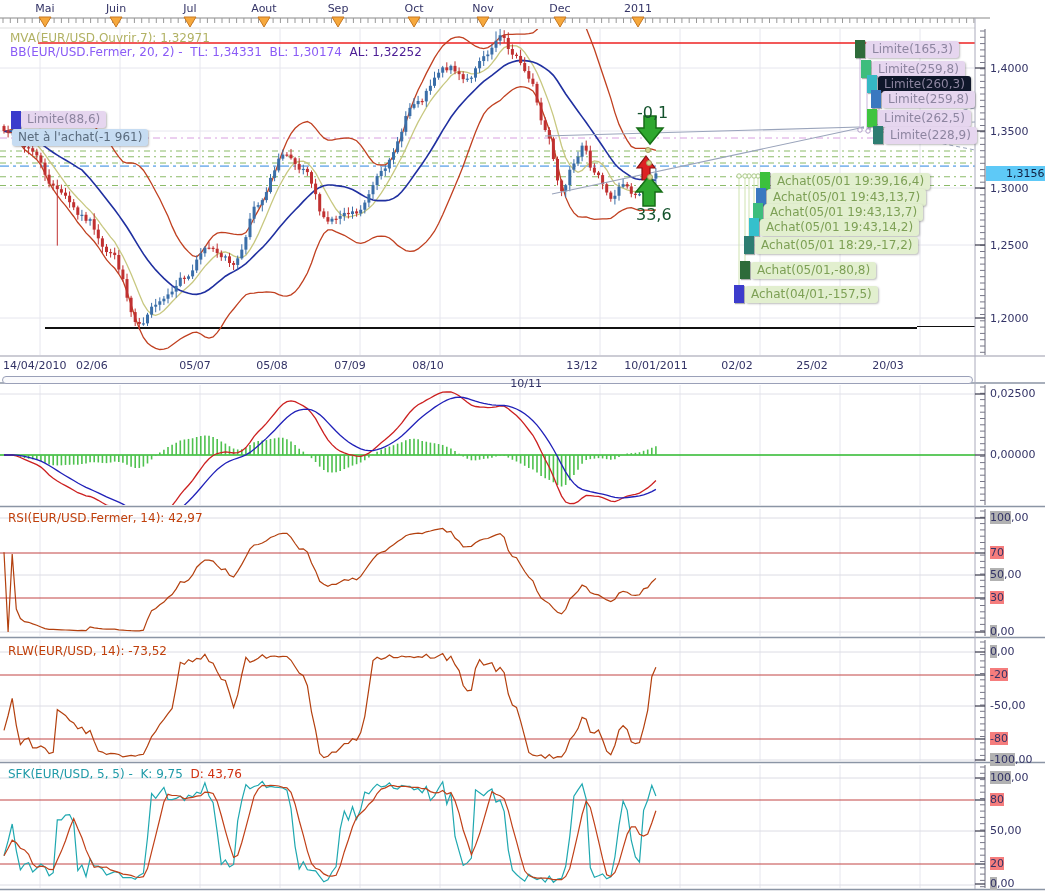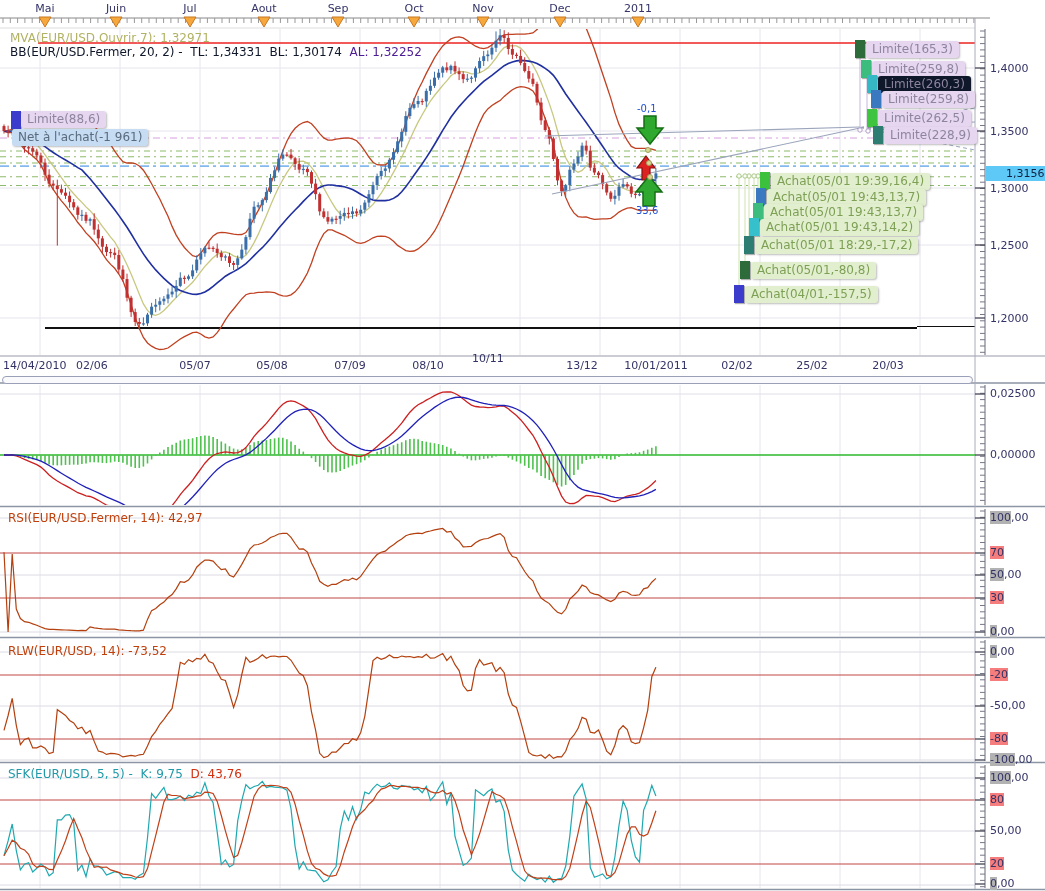--- a/index.html
+++ b/index.html
@@ -9,24 +9,24 @@
   .lbl{position:absolute;color:#333366;font-size:11px;line-height:13px;white-space:pre}
   .hdr{position:absolute;font-size:12px;line-height:14px;white-space:pre}
   .badge{position:absolute;font-size:12px;line-height:17px;padding:0 6px;border-radius:3px;
          box-shadow:1px 1px 2px rgba(90,90,90,.4);white-space:pre}
   .swatch{position:absolute;width:10px;height:18px;box-shadow:1px 1px 1px rgba(80,80,80,.45)}
   .axv{position:absolute;font-size:11px;line-height:13px;color:#333366;white-space:pre}
   .hl-gray{background:#b2b2b2}
   .hl-red{background:#f57d7d}
   .cur{position:absolute;background:#5ec9f7;color:#102040;font-size:11px;line-height:13px;
        padding:1px 20px;white-space:pre}
-  .arrowtxt{position:absolute;color:#1d4ed8;font-size:10px;white-space:pre}
+  .arrowtxt{position:absolute;color:#14532d;font-size:16px;white-space:pre}
   .scrollbar{position:absolute;left:2px;top:376px;width:969px;height:6px;
              border:1px solid #9aa0b8;border-radius:4px;background:#fafafc}
-  .c-mva{color:#b2b264}.c-bb{color:#0f172a}.c-al{color:#4c1d95}
+  .c-mva{color:#b2b264}.c-bb{color:#8b5cf6}.c-al{color:#4c1d95}
   .c-macd{color:#d02010}.c-sig{color:#2020c8}.c-hist{color:#00b820}
   .c-rsi{color:#c0400c}.c-rlw{color:#c0400c}.c-sfk{color:#1f9aa8}.c-sfkd{color:#d03010}
 </style>
 </head>
 <body>
 
 <div id="wrap">
   <svg id="gfx" width="1045" height="891">
       <defs>
         <clipPath id="cp-main">
@@ -1004,21 +1004,21 @@
       <div class="lbl" style="left:394px;top:2px;width:40px;text-align:center">Oct</div>
       <div class="lbl" style="left:463px;top:2px;width:40px;text-align:center">Nov</div>
       <div class="lbl" style="left:540px;top:2px;width:40px;text-align:center">Dec</div>
       <div class="lbl" style="left:618px;top:2px;width:40px;text-align:center">2011</div>
       <div class="lbl" style="left:3px;top:359px">14/04/2010</div>
       <div class="lbl" style="left:76px;top:359px;width:70px;text-align:left">02/06</div>
       <div class="lbl" style="left:160px;top:359px;width:70px;text-align:center">05/07</div>
       <div class="lbl" style="left:237px;top:359px;width:70px;text-align:center">05/08</div>
       <div class="lbl" style="left:315px;top:359px;width:70px;text-align:center">07/09</div>
       <div class="lbl" style="left:393px;top:359px;width:70px;text-align:center">08/10</div>
-      <div class="lbl" style="left:472px;top:352px;width:70px;text-align:left">10/11</div>
+      <div class="lbl" style="left:472px;top:377px;width:70px;text-align:right">10/11</div>
       <div class="lbl" style="left:547px;top:359px;width:70px;text-align:center">13/12</div>
       <div class="lbl" style="left:621px;top:359px;width:70px;text-align:center">10/01/2011</div>
       <div class="lbl" style="left:702px;top:359px;width:70px;text-align:center">02/02</div>
       <div class="lbl" style="left:777px;top:359px;width:70px;text-align:center">25/02</div>
       <div class="lbl" style="left:853px;top:359px;width:70px;text-align:center">20/03</div>
       <div class="lbl" style="left:990px;top:62px">1,4000</div>
       <div class="lbl" style="left:990px;top:125px">1,3500</div>
       <div class="lbl" style="left:990px;top:182px">1,3000</div>
       <div class="lbl" style="left:990px;top:239px">1,2500</div>
       <div class="lbl" style="left:990px;top:312px">1,2000</div>

